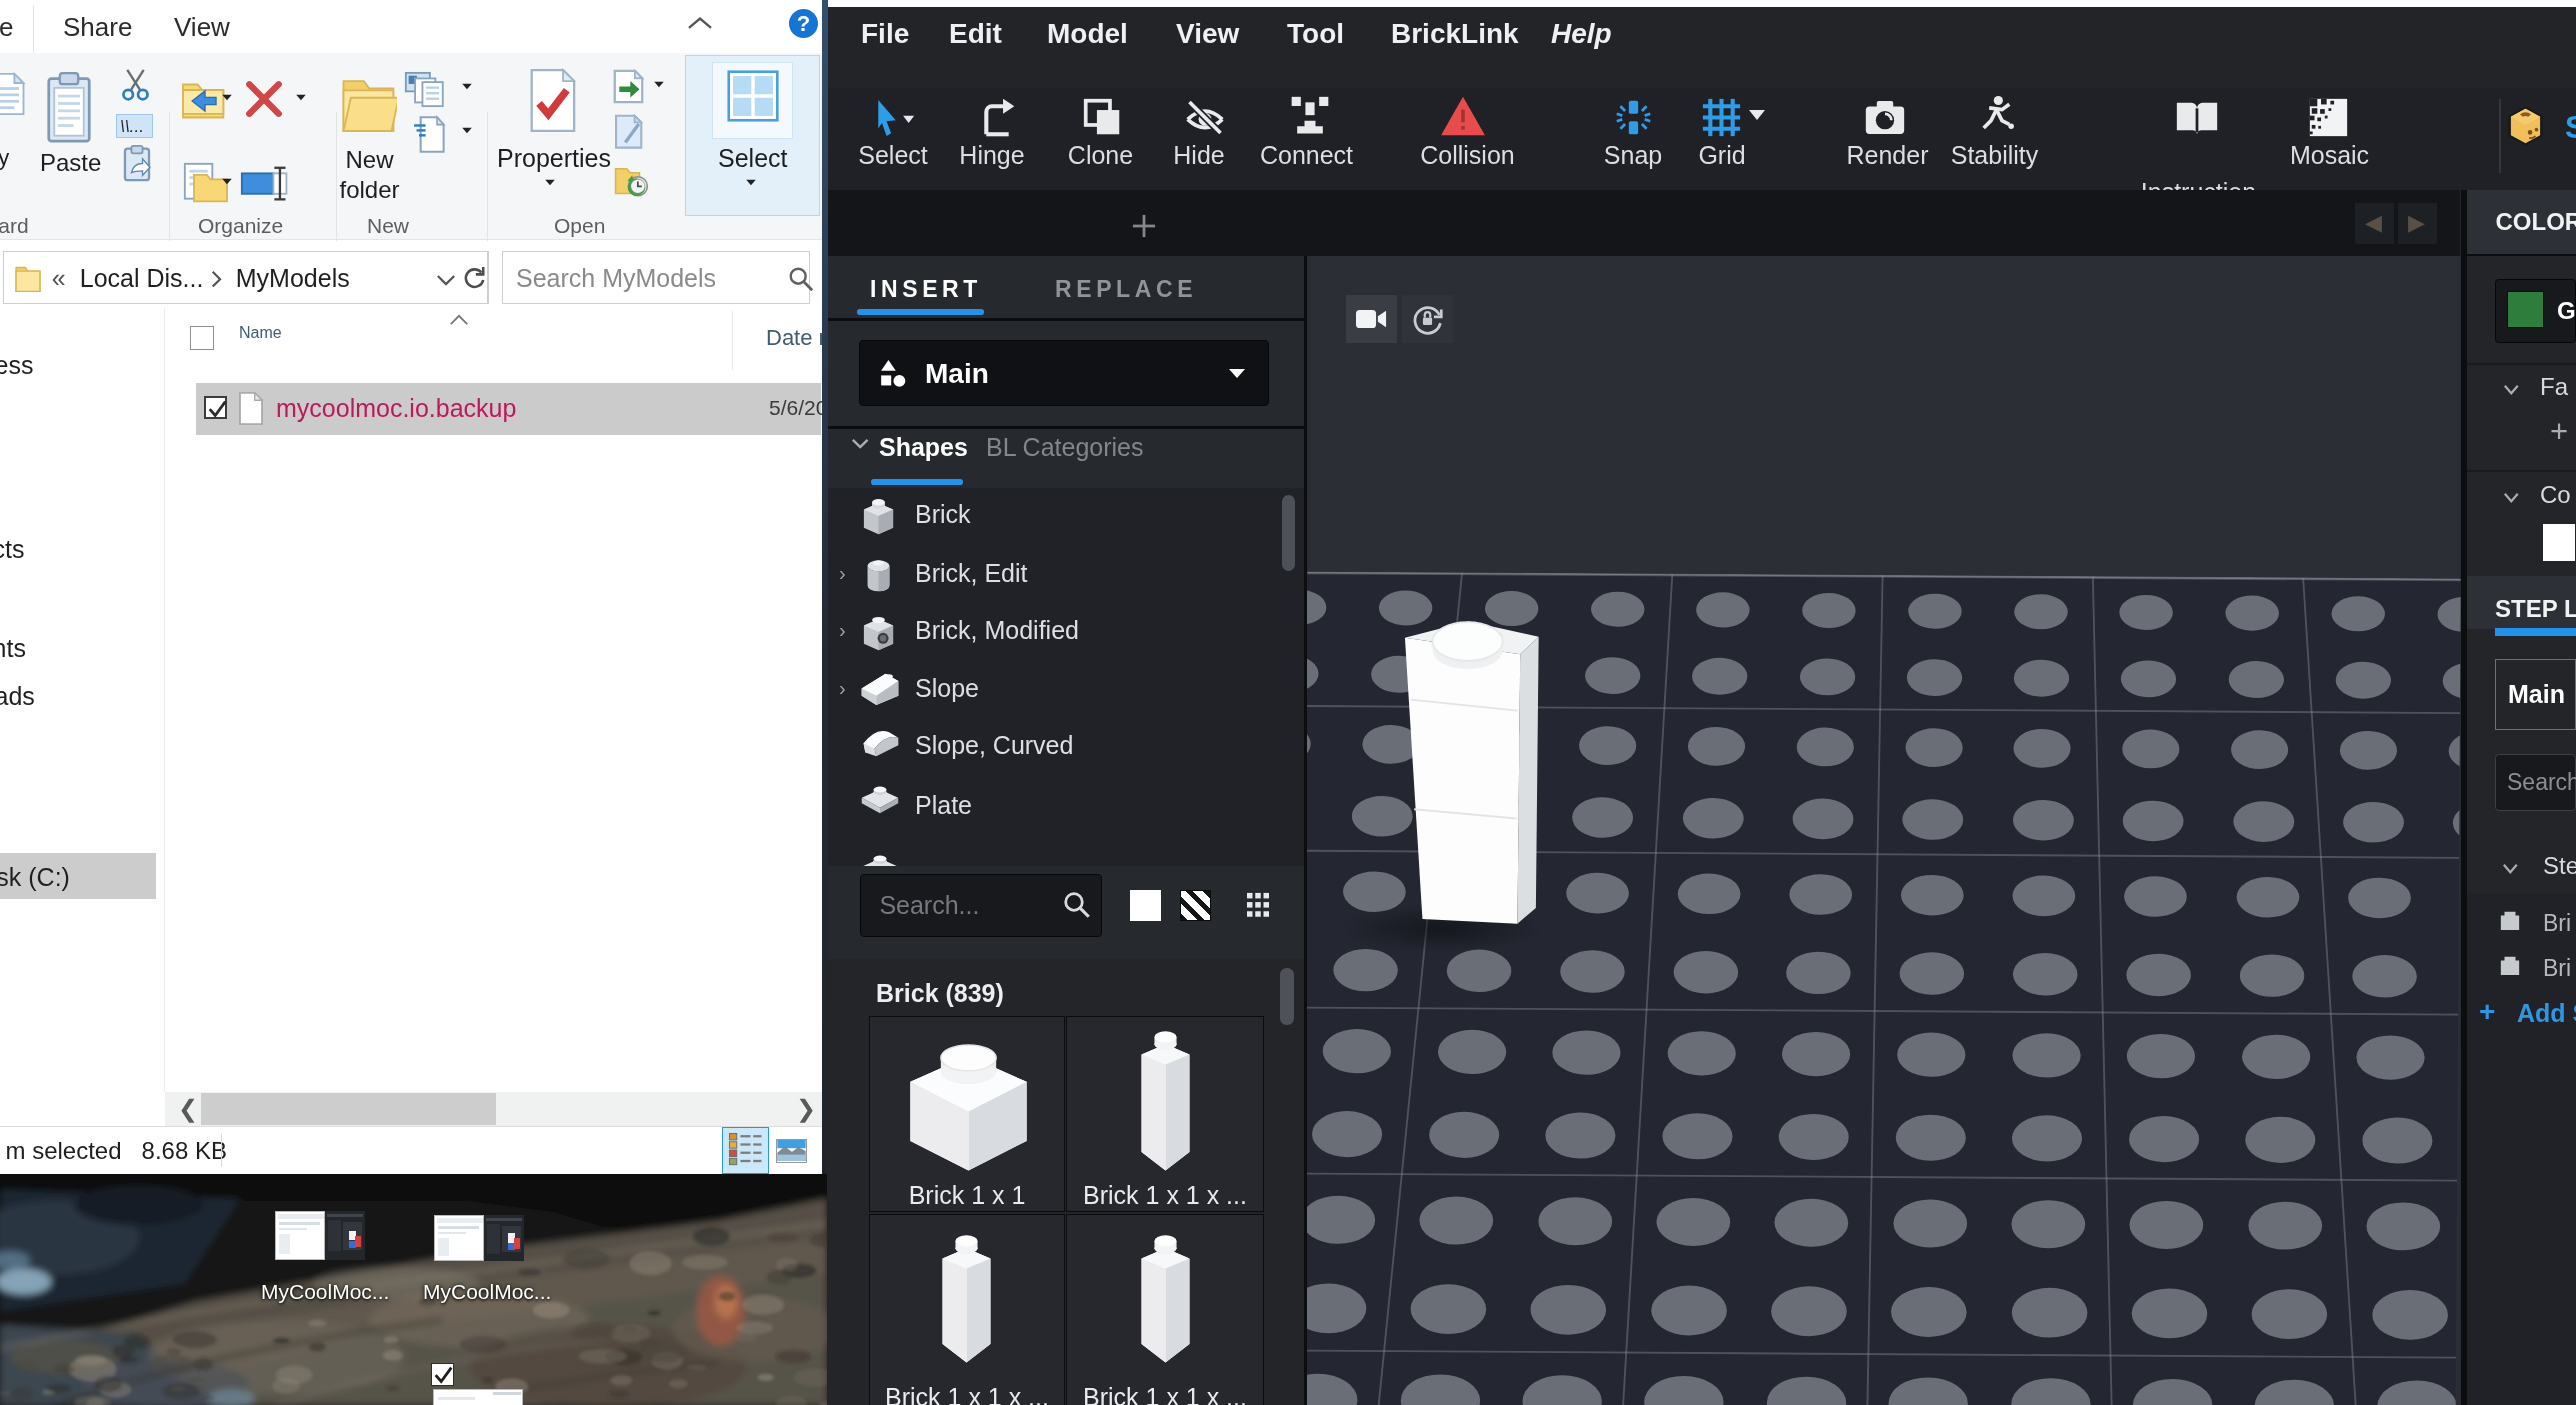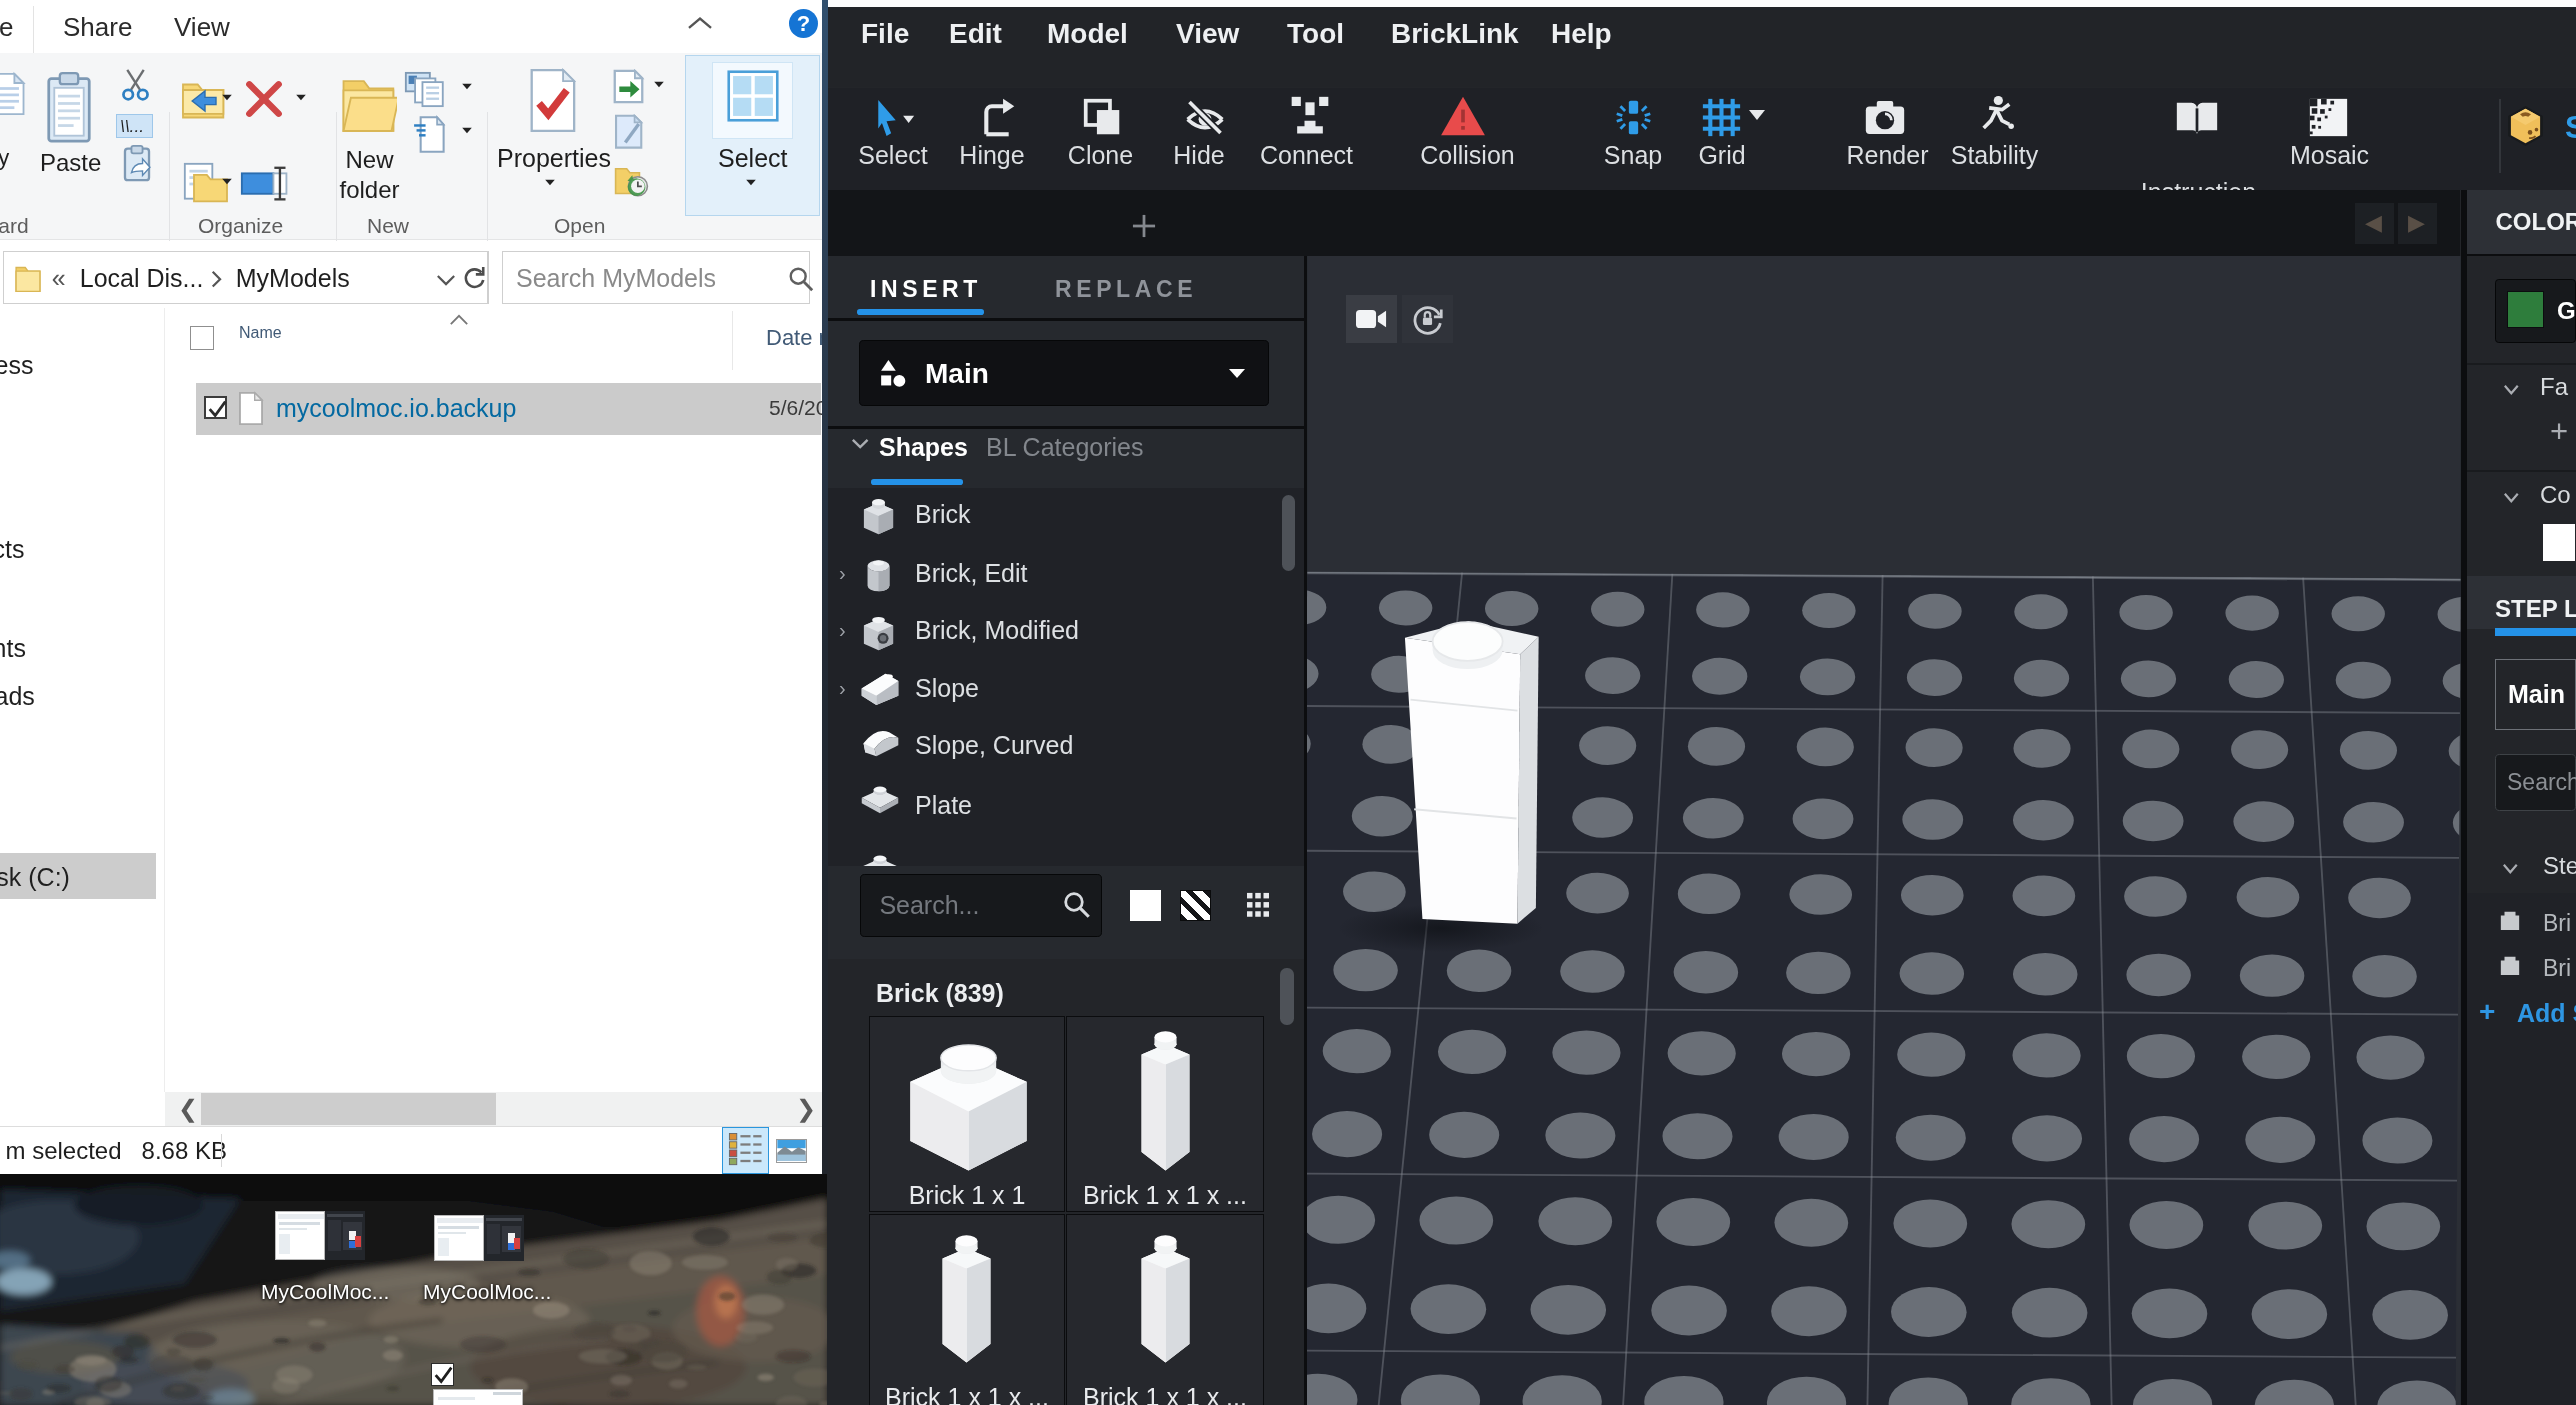--- a/index.html
+++ b/index.html
@@ -214,21 +214,21 @@
 
 <div id="studio" class="abs"></div>
 <div id="stwhitetop" class="abs"></div>
 <div id="stmenubar" class="abs">
   <span class="abs menuitem" style="left:34px;top:11px;">File</span>
   <span class="abs menuitem" style="left:122px;top:11px;">Edit</span>
   <span class="abs menuitem" style="left:220px;top:11px;">Model</span>
   <span class="abs menuitem" style="left:349px;top:11px;">View</span>
   <span class="abs menuitem" style="left:460px;top:11px;">Tool</span>
   <span class="abs menuitem" style="left:564px;top:11px;">BrickLink</span>
-  <span class="abs menuitem" style="left:724px;top:11px;">Help</span>
+  <span class="abs menuitem" style="left:724px;top:11px;font-style:italic;">Help</span>
 </div>
 <div id="sttoolbar" class="abs">
 
   <svg class="abs" style="left:43px;top:11px;" width="46" height="37" viewBox="0 0 50 40">
     <path d="M9 1 L28 23 L18 24 L23 37 L18 40 L13 26 L9 32 Z" fill="#2f9ce8"></path>
     <path d="M36 18 l12 0 -6 8 z" fill="#e8eaec"></path>
   </svg>
   <span class="abs toollabel" style="left:20px;top:53px;width:92px;">Select</span>
 
   <svg class="abs" style="left:150px;top:9.2px;" width="41" height="41" viewBox="0 0 44 44">
@@ -990,21 +990,21 @@
   <div class="abs" style="left:31px;top:75px;width:625px;height:52px;background:#cbcbcb;">
     <div class="abs" style="left:8.3px;top:13px;width:23px;height:23px;border:2.3px solid #3c3c3c;background:#fff;">
       <svg width="23" height="23" viewBox="0 0 25 25">
             <path d="M4 12 L10 19 L21 4" stroke="#2b2b2b" stroke-width="3" fill="none"></path>
           </svg>
     </div>
     <svg class="abs" style="left:42px;top:8.3px;" width="26" height="35" viewBox="0 0 28 38">
       <path d="M2 2 h16 l8 8 v26 h-24 z" fill="#fff" stroke="#ababab" stroke-width="2"></path>
       <path d="M18 2 l8 8 h-8 z" fill="#e8e8e8" stroke="#ababab" stroke-width="1.5"></path>
     </svg>
-    <span class="abs" style="left:80px;top:11px;font-size:25px;color:#0369a1;">mycoolmoc.io.backup</span>
+    <span class="abs" style="left:80px;top:11px;font-size:25px;color:#be185d;">mycoolmoc.io.backup</span>
     <span class="abs" style="left:573px;top:13px;font-size:21px;color:#3a3a3a;">5/6/202</span>
   </div>
 </div>
 
 <div class="abs sbtrack" style="left:165px;top:1092px;width:657px;height:34px;">
   <span class="abs arrowglyph" style="left:13px;top:4.6px;">❮</span>
   <span class="abs arrowglyph" style="left:631px;top:4.6px;">❯</span>
   <div class="abs sbthumb" style="left:36px;top:0.9px;width:295px;height:32px;"></div>
 </div>
 

